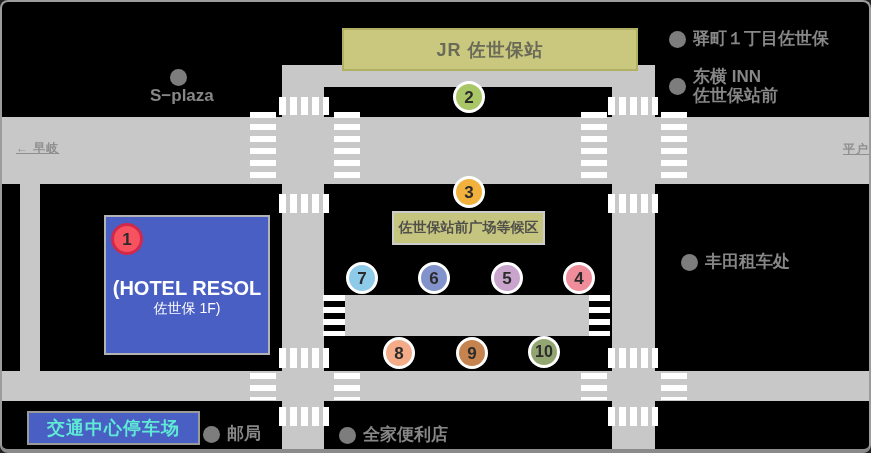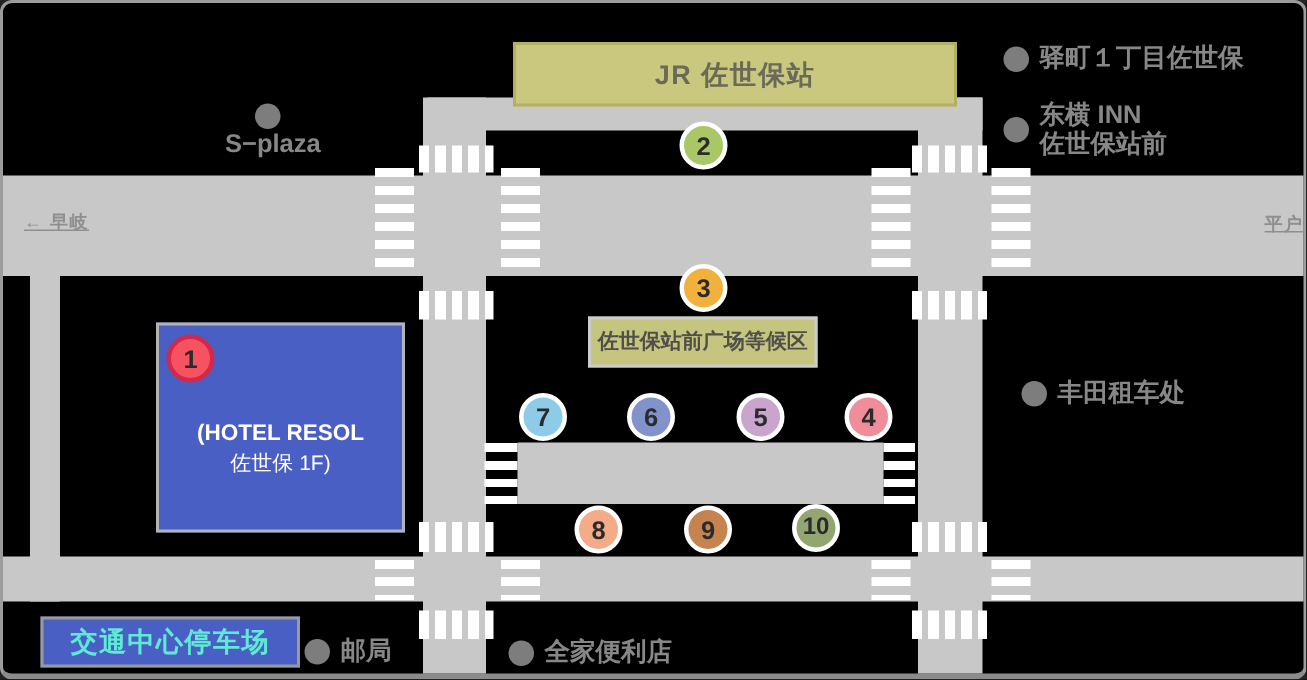--- a/index.html
+++ b/index.html
@@ -34,21 +34,21 @@
     font-size:14px;font-weight:bold;
   }
   .hub-box{
     left:102px;top:213px;width:166px;height:140px;
     background:var(--box-blue,#4a5fc4);
     border:2px solid #b3b3b3;
     color:#fff;flex-direction:column;justify-content:center;
     padding-top:26px;
   }
   .hub-line1{font-size:17px;font-weight:bold;line-height:24px;}
-  .hub-line2{font-size:15px;font-weight:bold;line-height:21px;}
+  .hub-line2{font-size:20px;font-weight:bold;line-height:21px;}
   .hub-line3{font-size:14px;font-weight:normal;line-height:19px;}
   .parking-box{
     left:25px;top:409px;width:173px;height:34px;
     background:var(--box-blue,#4a5fc4);
     border:2px solid #9a9a9a;
     color:#5eead4;font-size:18px;font-weight:bold;letter-spacing:1px;
   }
   .direction{
     position:absolute;color:var(--direction-text,#8f8f8f);
     font-size:12px;font-weight:bold;letter-spacing:1px;white-space:nowrap;text-decoration:underline;

